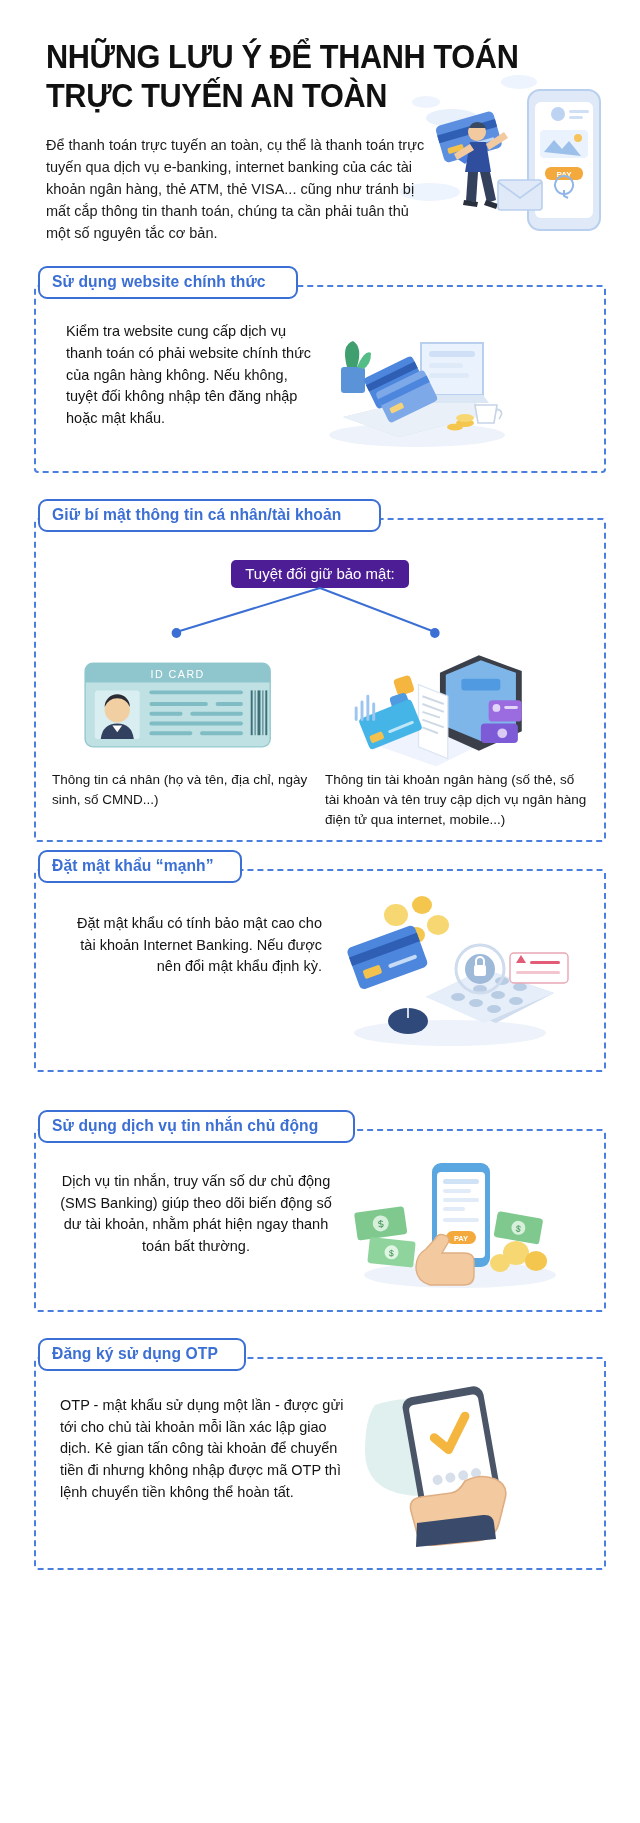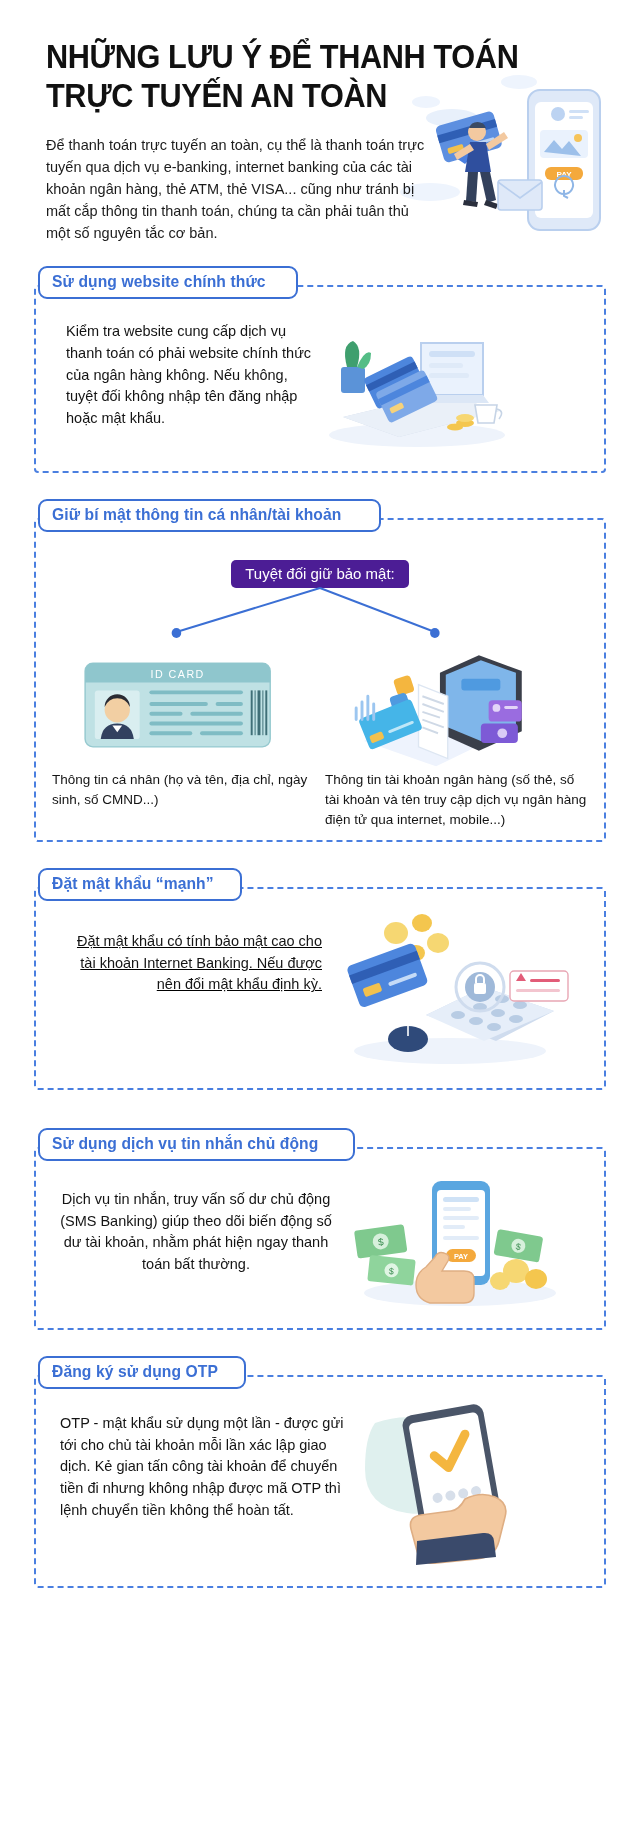--- a/index.html
+++ b/index.html
@@ -125,21 +125,21 @@
   .split-col { flex: 1; }
   .split-art { height: 110px; position: relative; }
   .split-caption {
     margin-top: 10px;
     font-size: 13.5px;
     line-height: 1.48;
     color: #141414;
   }
 
   
-  .s3 { margin-top: 26px; text-decoration: underline; }
+  .s3 { margin-top: 8px; }
   .s3 .sec-body { min-height: 170px; }
   .s3-text { width: 270px; padding-left: 14px; padding-top: 16px; text-align: right; }
   .s3-art { flex: 1; height: 155px; position: relative; }
 
   
   .s4 { margin-top: 38px; }
   .s4 .sec-body { min-height: 155px; }
   .s4-text { width: 280px; padding-left: 8px; padding-top: 14px; text-align: center; }
   .s4-art { flex: 1; height: 135px; position: relative; }
 

